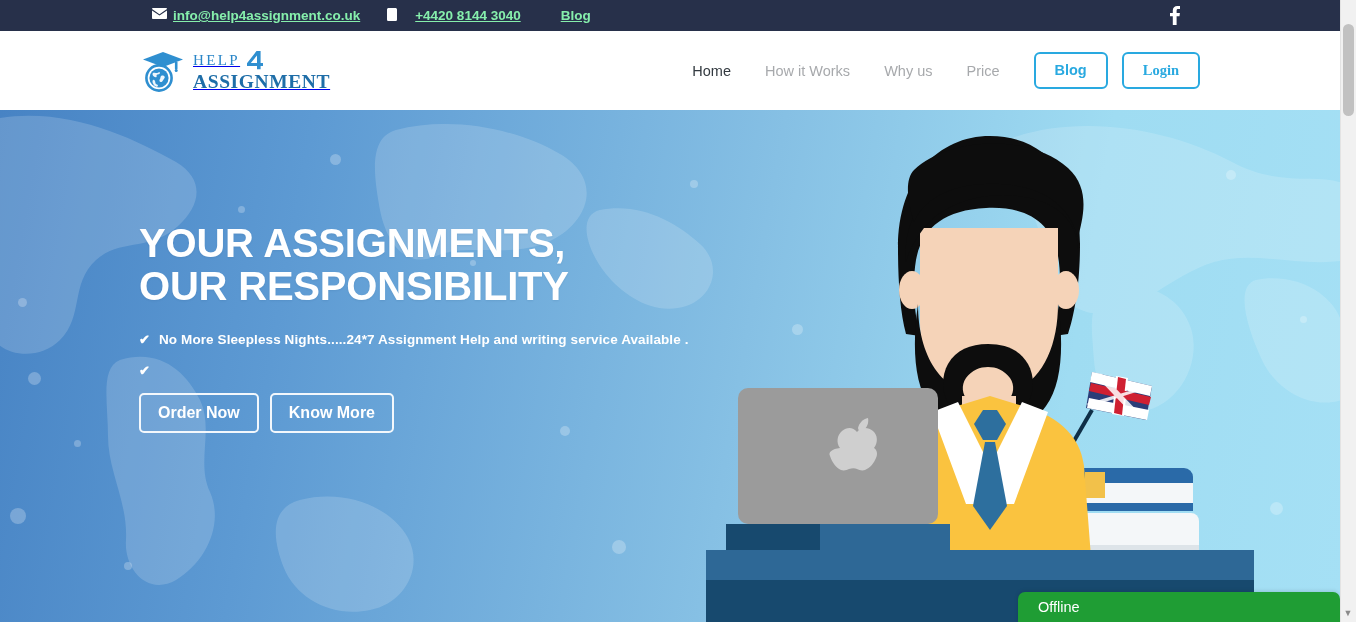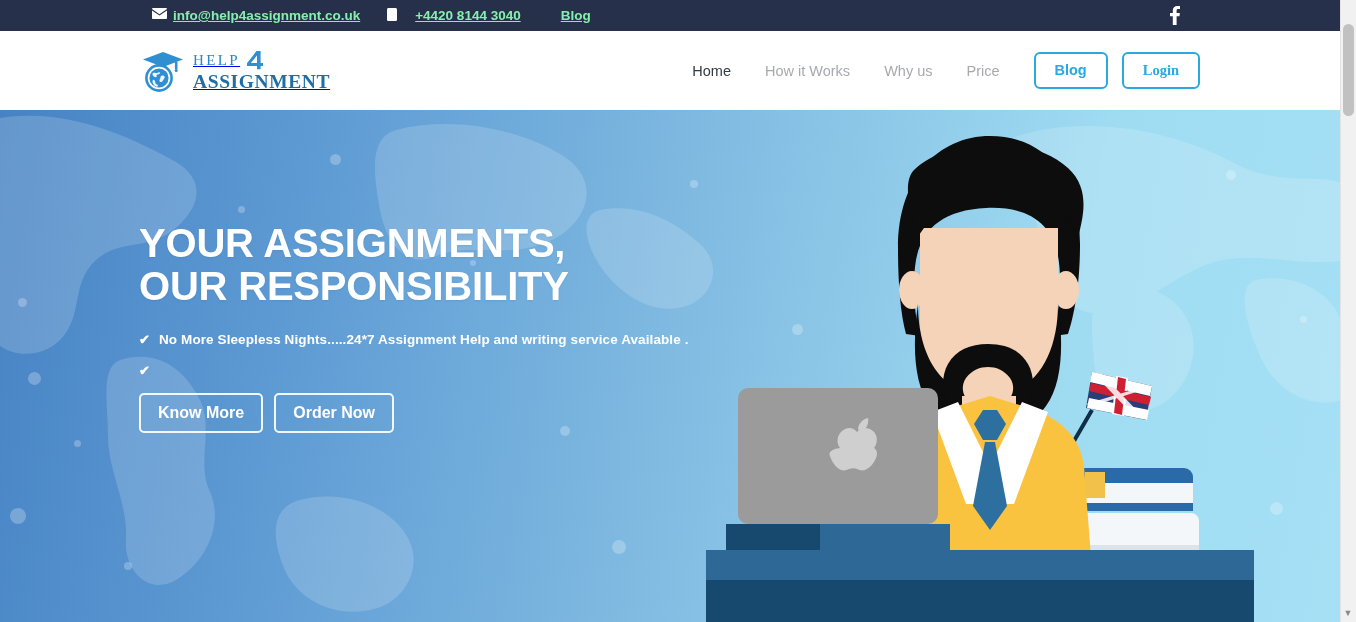--- a/index.html
+++ b/index.html
@@ -314,25 +314,28 @@
         <div class="bullet">
           <span class="chk">✔</span>
           <span>No More Sleepless Nights.....24*7 Assignment Help and writing service Available .</span>
         </div>
         <div class="bullet">
           <span class="chk">✔</span>
         </div>
       </div>
 
       <div class="cta">
+        <button class="cta-btn">Order Now</button>
         <button class="cta-btn">Know More</button>
-        <button class="cta-btn">Order Now</button>
       </div>
     </div>
   </div>
 
+  <div id="chat">
+    <span class="label">Offline</span>
+  </div>
 
 </div>
 
 <div id="sb">
   <div id="sbthumb"></div>
   <div id="sbarrow">▼</div>
 </div>
 
 </body></html>

